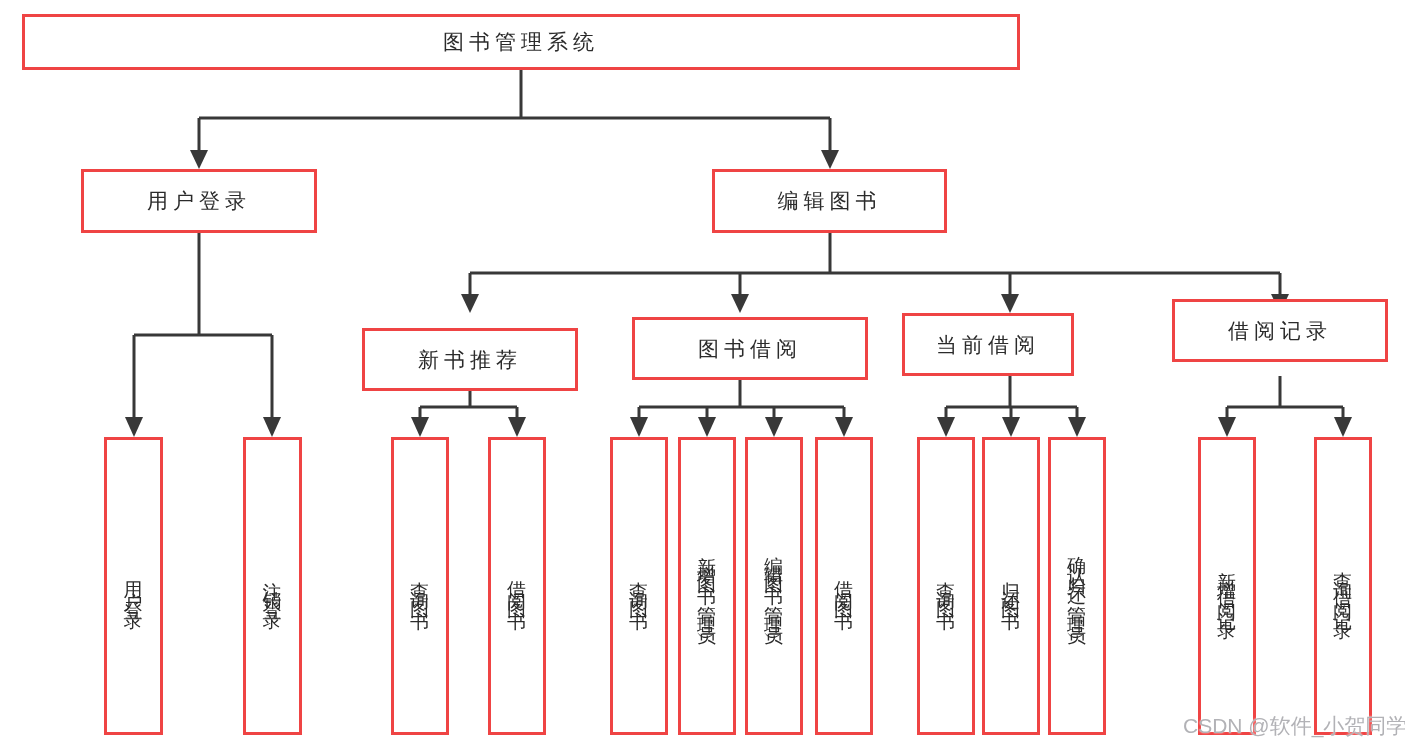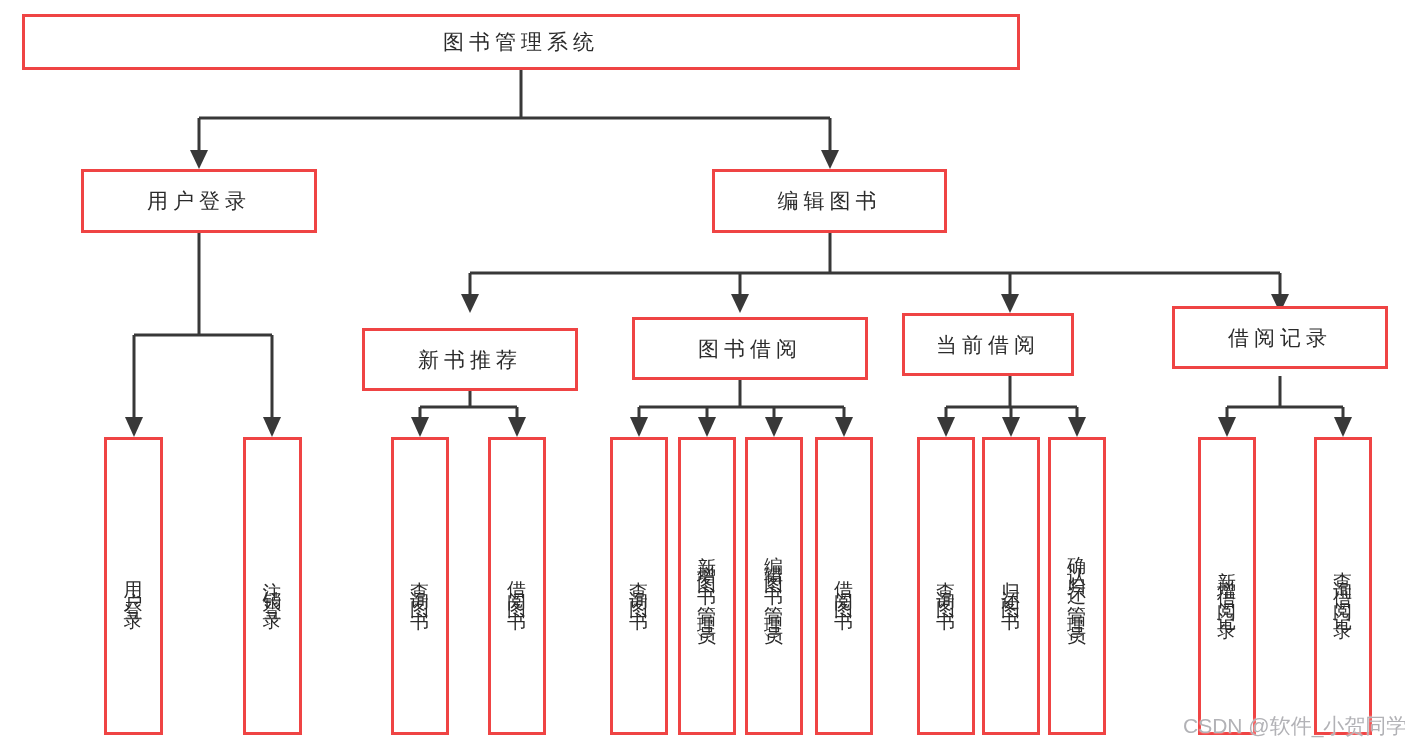--- a/index.html
+++ b/index.html
@@ -107,21 +107,21 @@
 
   <div class="box" style="left:362px;top:328px;width:216px;height:63px">
     <span class="hlabel">新书推荐</span>
   </div>
   <div class="box" style="left:632px;top:317px;width:236px;height:63px">
     <span class="hlabel">图书借阅</span>
   </div>
   <div class="box" style="left:902px;top:313px;width:172px;height:63px">
     <span class="hlabel">当前借阅</span>
   </div>
-  <div class="box" style="left:1172px;top:306px;width:216px;height:63px">
+  <div class="box" style="left:1172px;top:299px;width:216px;height:63px">
     <span class="hlabel">借阅记录</span>
   </div>
 
   <div class="box" style="left:104px;top:437px;width:59px;height:298px">
     <span class="vlabel">用户登录</span>
   </div>
   <div class="box" style="left:243px;top:437px;width:59px;height:298px">
     <span class="vlabel">注销登录</span>
   </div>
 

